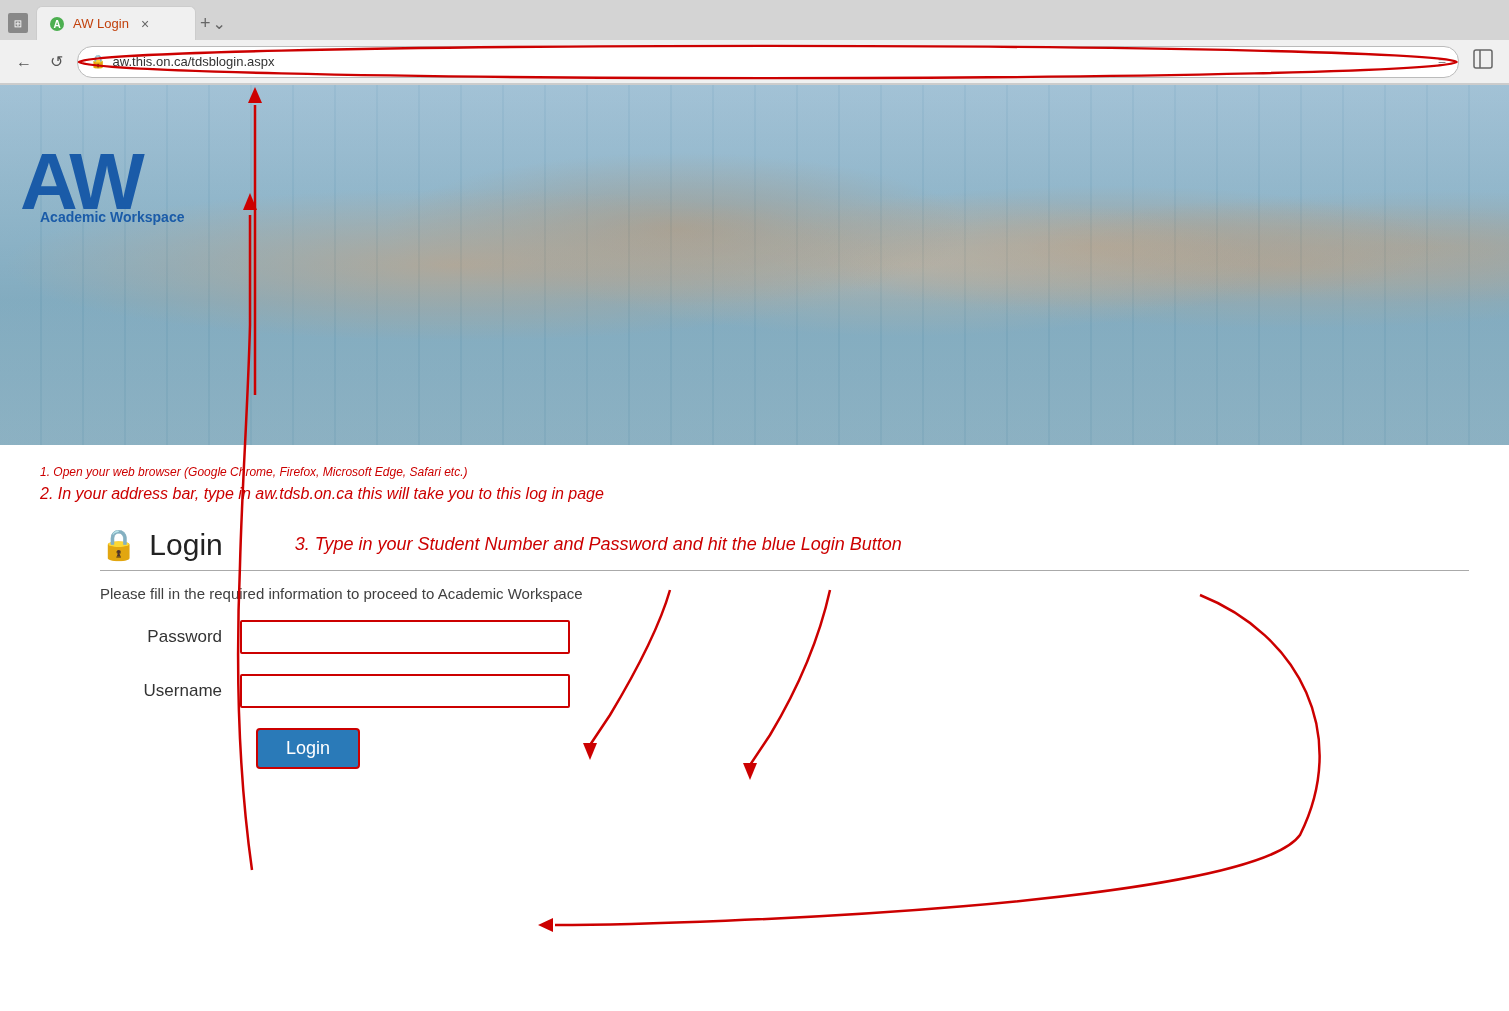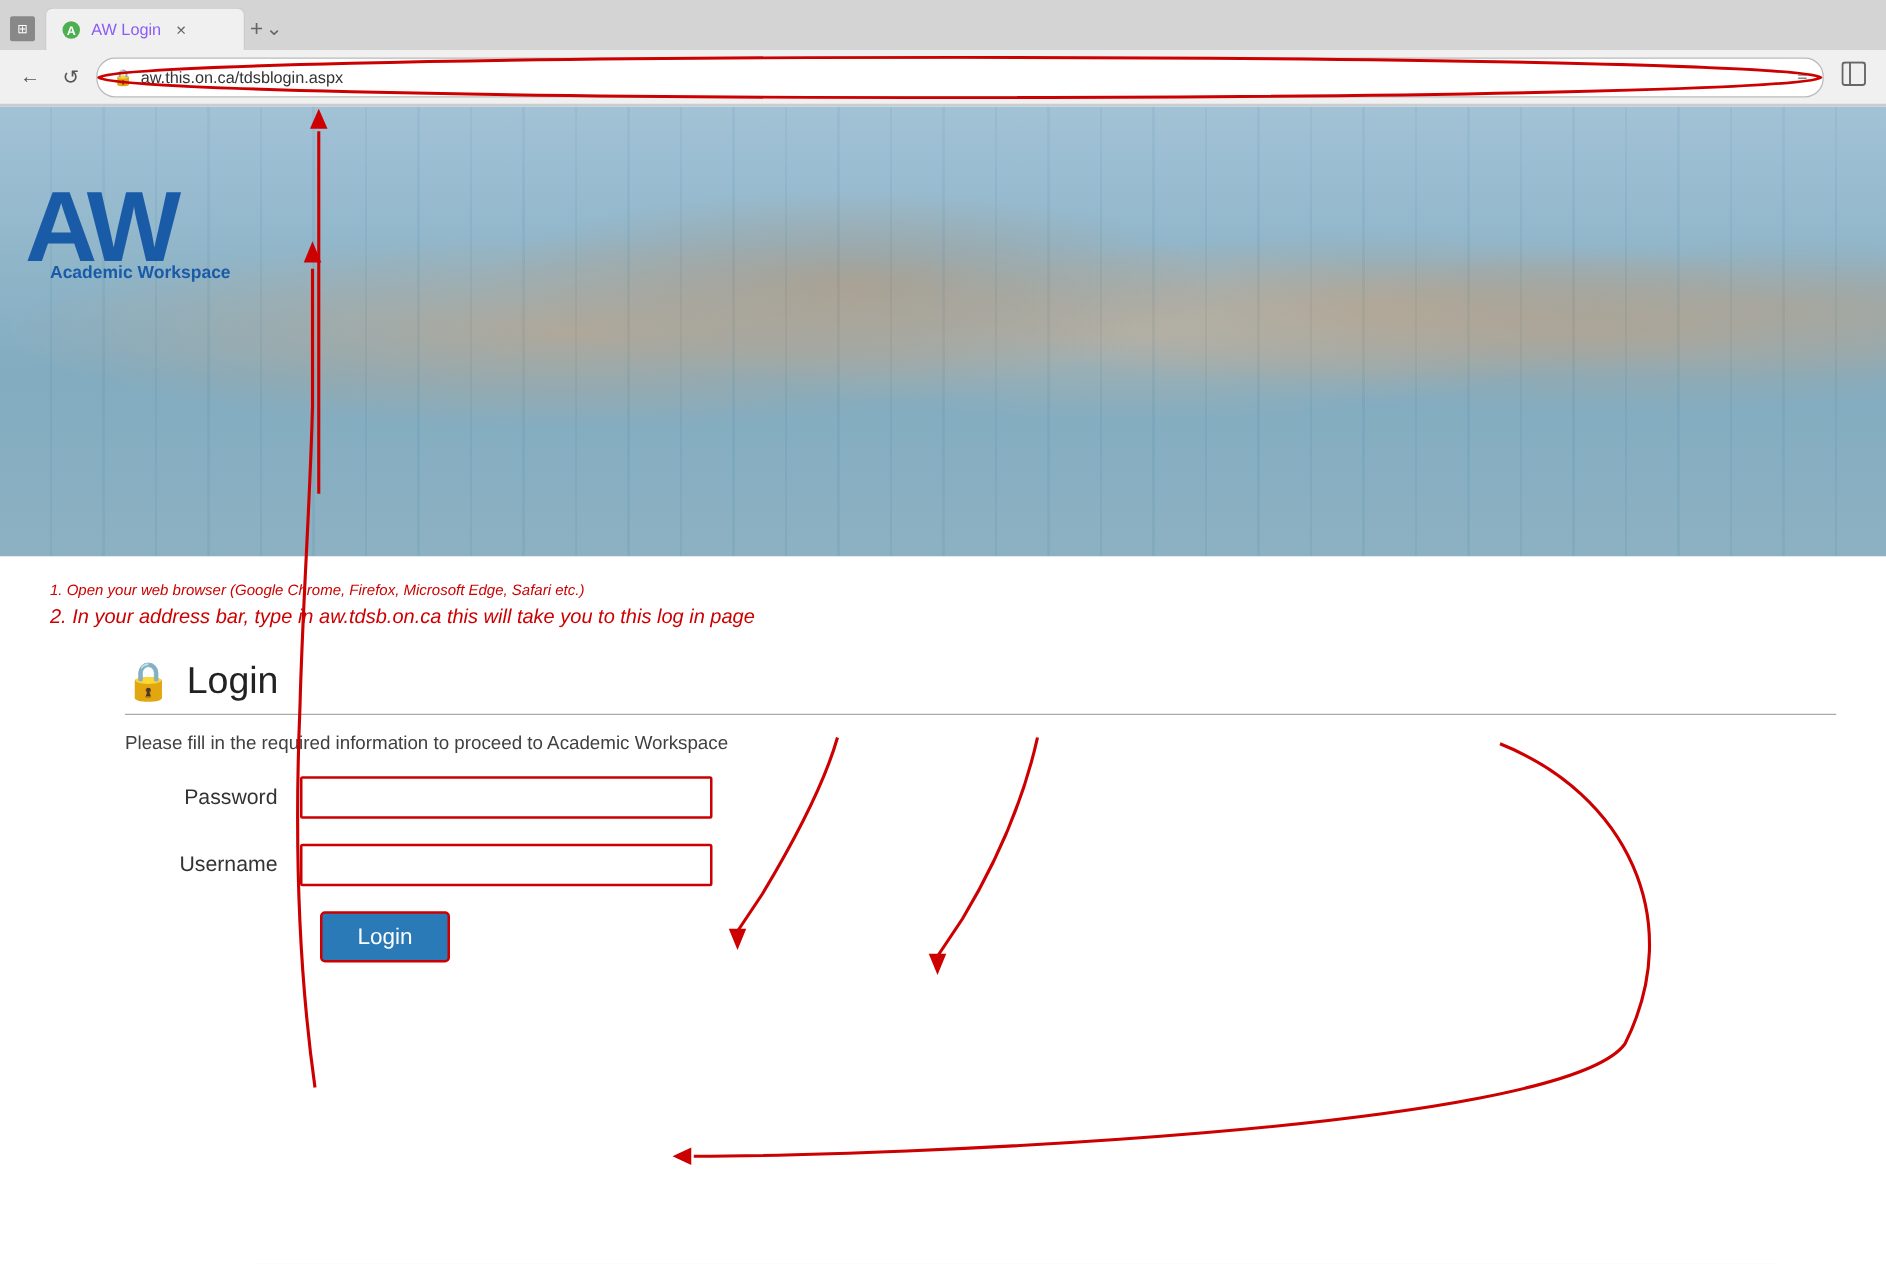--- a/index.html
+++ b/index.html
@@ -2,21 +2,21 @@
 <html><head>
   <meta charset="utf-8">
   <style>
     * { margin: 0; padding: 0; box-sizing: border-box; }
     body { width: 1509px; height: 1011px; background: #f0f0f0; font-family: Arial, sans-serif; overflow: hidden; }
 
     
     .browser-chrome { background: #e8e8e8; border-bottom: 1px solid #ccc; }
     .tab-bar { display: flex; align-items: center; padding: 6px 0 0 8px; background: #d4d4d4; height: 40px; }
     .tab-item { display: flex; align-items: center; background: #f0f0f0; border-radius: 6px 6px 0 0; padding: 6px 12px; gap: 8px; min-width: 160px; height: 34px; border: 1px solid #ccc; border-bottom: none; }
-    .tab-title { font-size: 13px; color: #8b5cf6; }
+    .tab-title { font-size: 13px; color: #c2410c; }
     .tab-close { font-size: 14px; color: #666; cursor: pointer; margin-left: 4px; }
     .tab-new { font-size: 18px; color: #666; margin-left: 8px; cursor: pointer; }
     .tab-dropdown { font-size: 14px; color: #666; margin-left: 4px; cursor: pointer; }
 
     .address-bar-row { display: flex; align-items: center; background: #f0f0f0; padding: 6px 12px; gap: 10px; height: 44px; border-bottom: 1px solid #ccc; }
     .nav-btn { background: none; border: none; cursor: pointer; font-size: 16px; color: #555; padding: 4px; border-radius: 4px; }
     .address-bar { flex: 1; height: 30px; border: 1px solid #ccc; border-radius: 15px; padding: 0 12px; font-size: 13px; background: white; display: flex; align-items: center; gap: 6px; position: relative; }
     .sidebar-btn { background: none; border: none; font-size: 18px; color: #555; cursor: pointer; padding: 4px; }
 
     
@@ -138,20 +138,21 @@
     <div class="instruction-line" style="font-size:12px;color:#cc0000;font-style:italic;margin-bottom:6px;">1.  Open your web browser (Google Chrome, Firefox, Microsoft Edge, Safari etc.)</div>
     <div class="instruction-line" style="font-size:16px;color:#cc0000;font-style:italic;">2.  In your address bar, type in   aw.tdsb.on.ca   this will take you to this log in page</div>
   </div>
 
   <div class="login-section" style="padding: 6px 40px 10px 100px; position:relative;">
 
     <div class="login-header">
       <span style="font-size:30px;">🔒</span>
       <span style="font-size:30px;color:#222;font-weight:normal;">Login</span>
 
+      <span style="font-size:18px;color:#cc0000;font-style:italic;margin-left:60px;">3. Type in your Student Number and Password and hit the blue Login Button</span>
     </div>
     <hr style="border:none;border-top:1px solid #aaa;margin-bottom:14px;">
     <p style="font-size:15px;color:#404040;margin-bottom:18px;">Please fill in the required information to proceed to Academic Workspace</p>
 
     <div class="form-row">
       <label class="form-label" style="font-size:17px;color:#333;width:140px;text-align:right;padding-right:18px;">Password</label>
       <input class="form-input" type="password" value="" style="width: 330px; height: 34px; border: 2px solid rgb(204, 0, 0); border-radius: 2px; padding: 4px 8px; font-size: 15px; background: white; outline: none;">
     </div>
 
     <div class="form-row">

